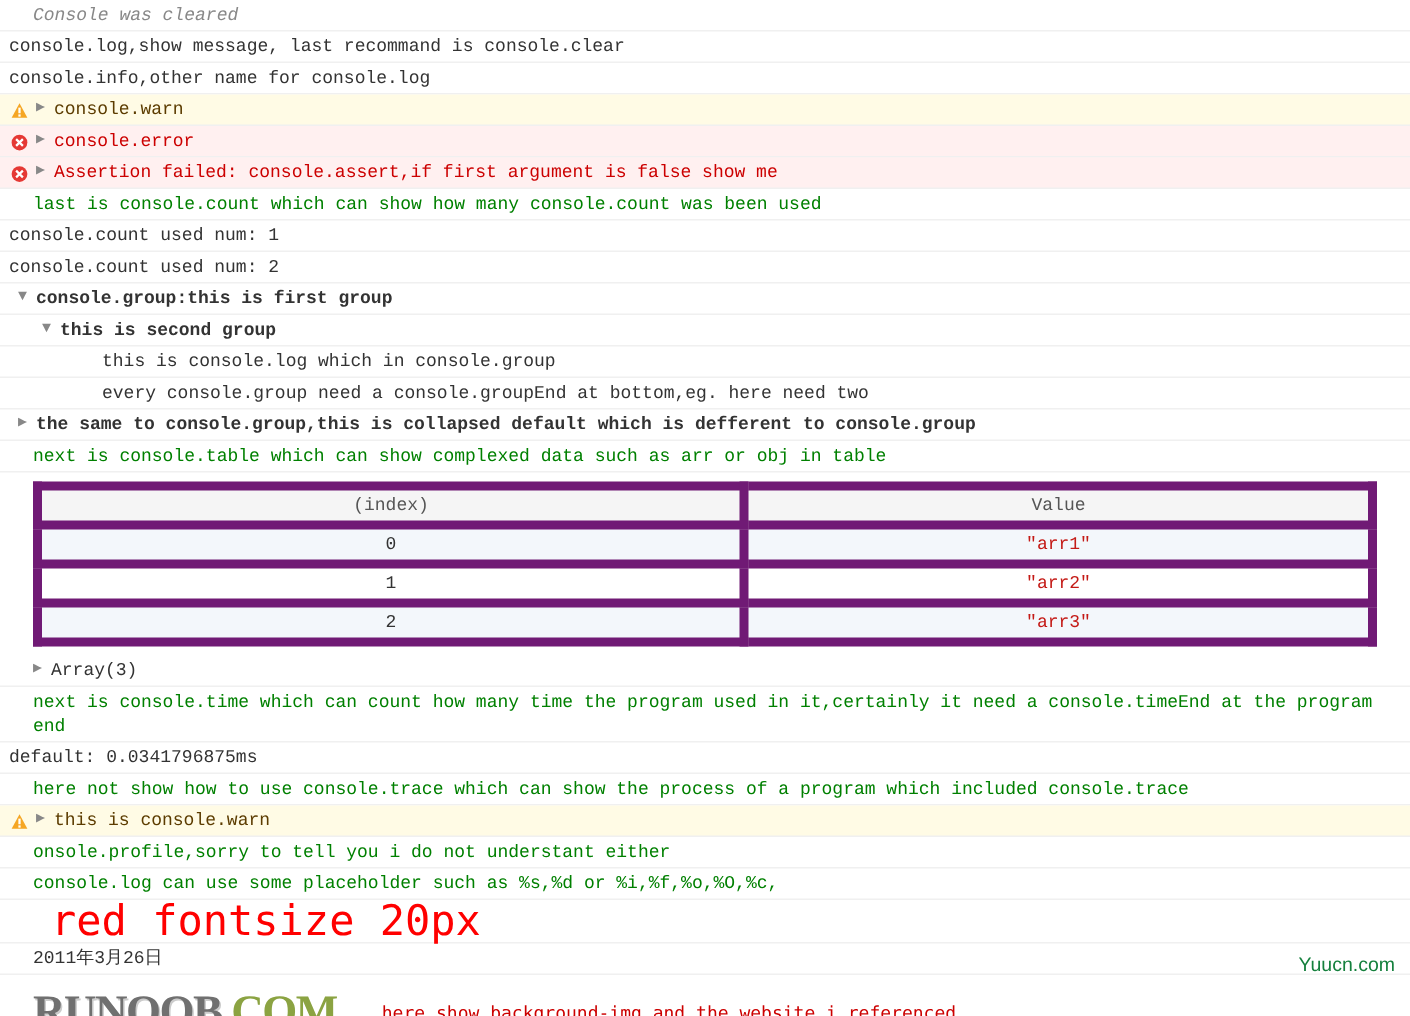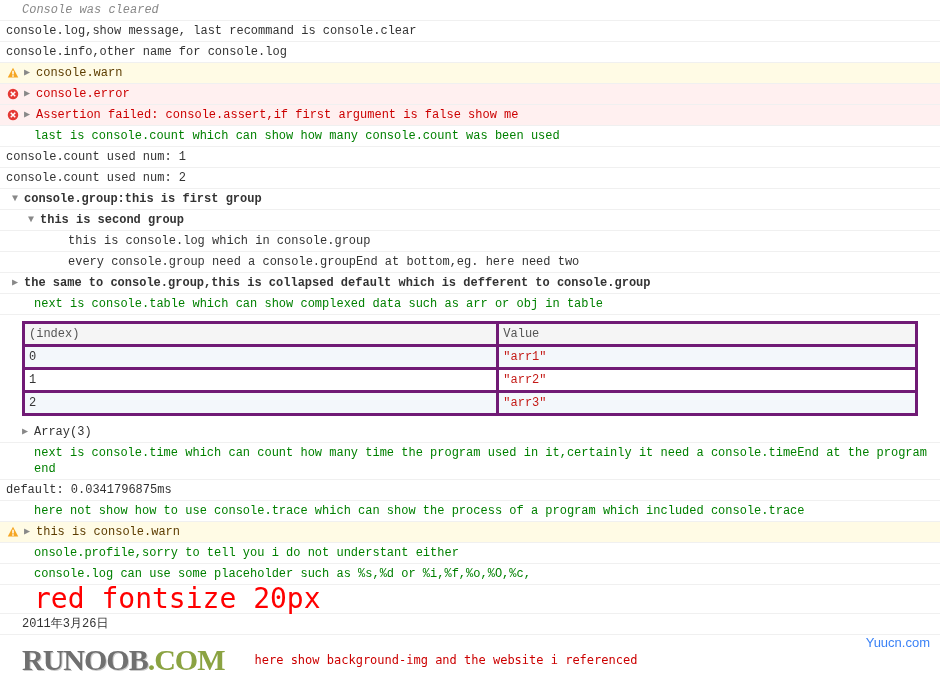--- a/index.html
+++ b/index.html
@@ -5,33 +5,33 @@
 * { margin: 0; padding: 0; box-sizing: border-box; }
 body {
   font-family: Consolas, "Courier New", monospace;
   font-size: 12px;
   background: #fff;
   color: #333;
   width: 940px;
 }
 .row {
   display: flex;
-  align-items: center;
+  align-items: flex-end;
   border-bottom: 1px solid #f0f0f0;
   padding: 2px 6px;
   min-height: 18px;
   line-height: 16px;
 }
 .row.cleared {
   font-style: italic;
   color: #888;
   padding-left: 22px;
 }
 .row.normal { }
-.row.green { color: #008000; padding-left: 34px; }
+.row.green { color: #008000; padding-left: 22px; }
 .row.warn { background: #fffbe5; color: #5c3c00; }
 .row.error { background: #fff0f0; color: #c00; }
 .row.assert { background: #fff0f0; color: #c00; }
 .icon {
   width: 14px;
   height: 14px;
   margin-right: 4px;
   flex-shrink: 0;
   display: inline-flex;
   align-items: center;
@@ -52,23 +52,23 @@
 .group-inner { padding-left: 68px; }
 .table-wrap {
   margin: 6px 22px;
 }
 table.console-table {
   border-collapse: collapse;
   width: 100%;
   font-size: 12px;
 }
 table.console-table th, table.console-table td {
-  border: 3px solid #701a75;
+  border: 6px solid #701a75;
   padding: 3px 4px;
-  text-align: left;
+  text-align: center;
 }
 table.console-table th {
   background: #f5f5f5;
   font-weight: normal;
   color: #555;
 }
 table.console-table tr:nth-child(odd) td { background: #f3f7fb; }
 table.console-table td.val { color: #c41a16; }
 .array-line { padding-left: 22px; }
 .styled-red {
@@ -97,21 +97,21 @@
 .logo .c { color: #8ba342; }
 .logo-text {
   color: #c00;
   margin-left: 30px;
   font-family: Consolas, monospace;
 }
 .watermark {
   position: absolute;
   right: 10px;
   top: 635px;
-  color: #3b82f6;
+  color: #15803d;
   font-family: Arial, sans-serif;
   font-size: 13px;
   margin-left: 40px;
 }
 </style>
 </head>
 <body>
 
 <div class="row cleared">
     <span>Console was cleared</span>

